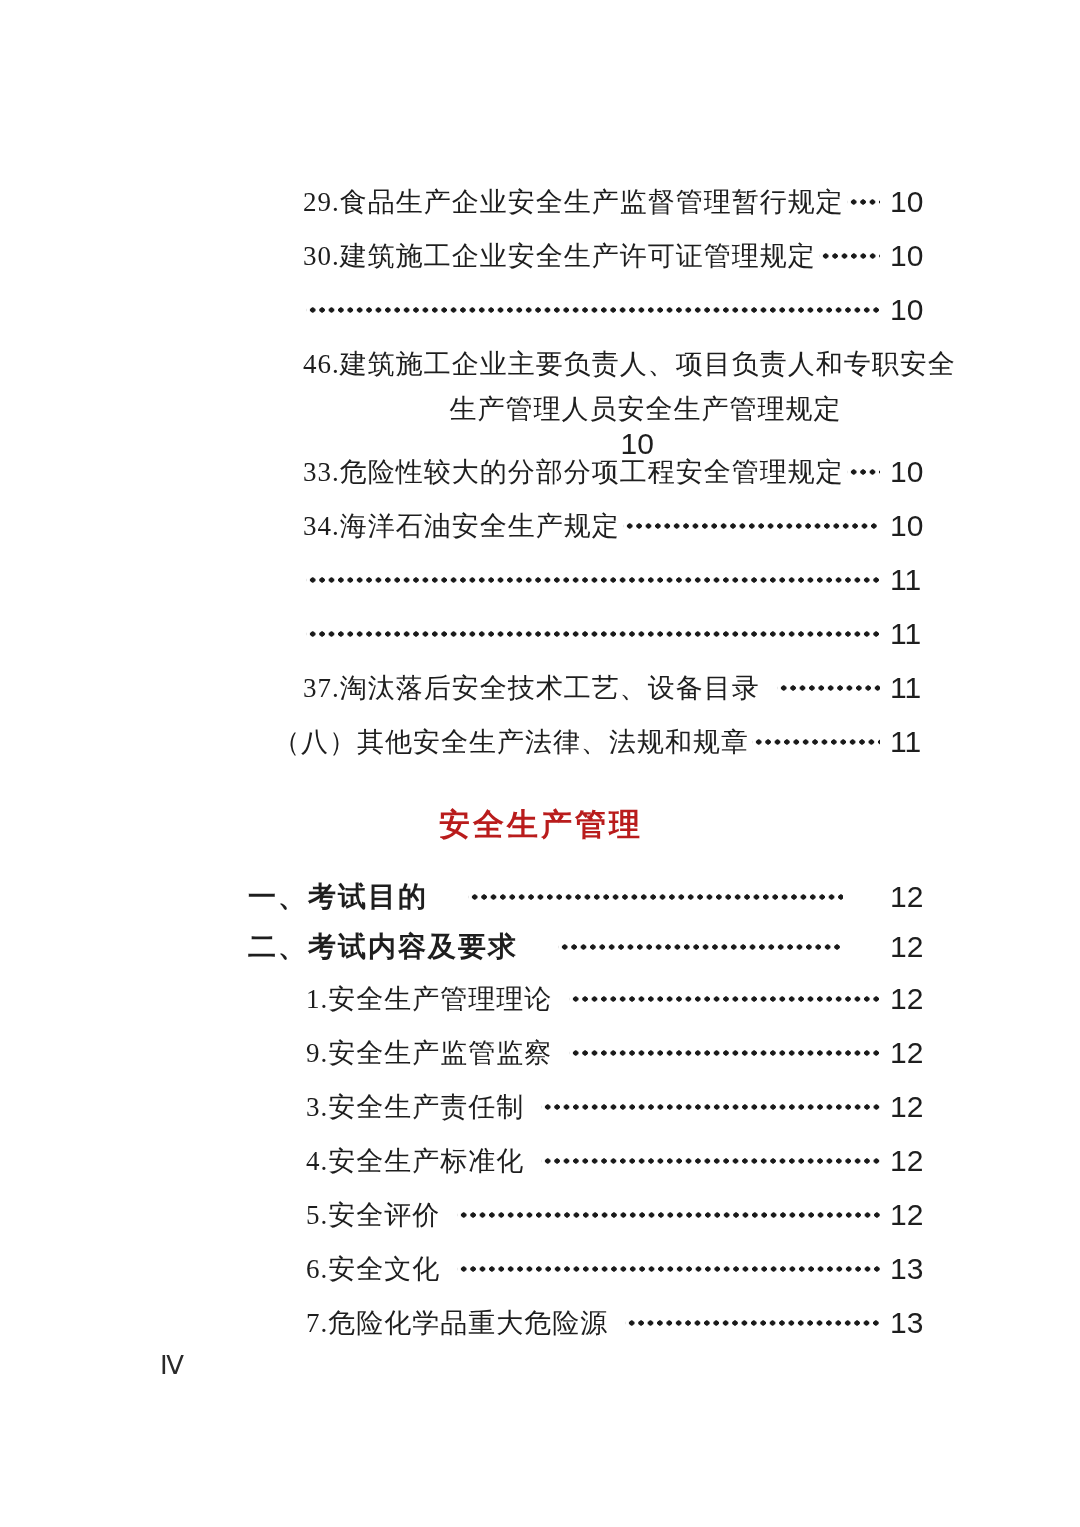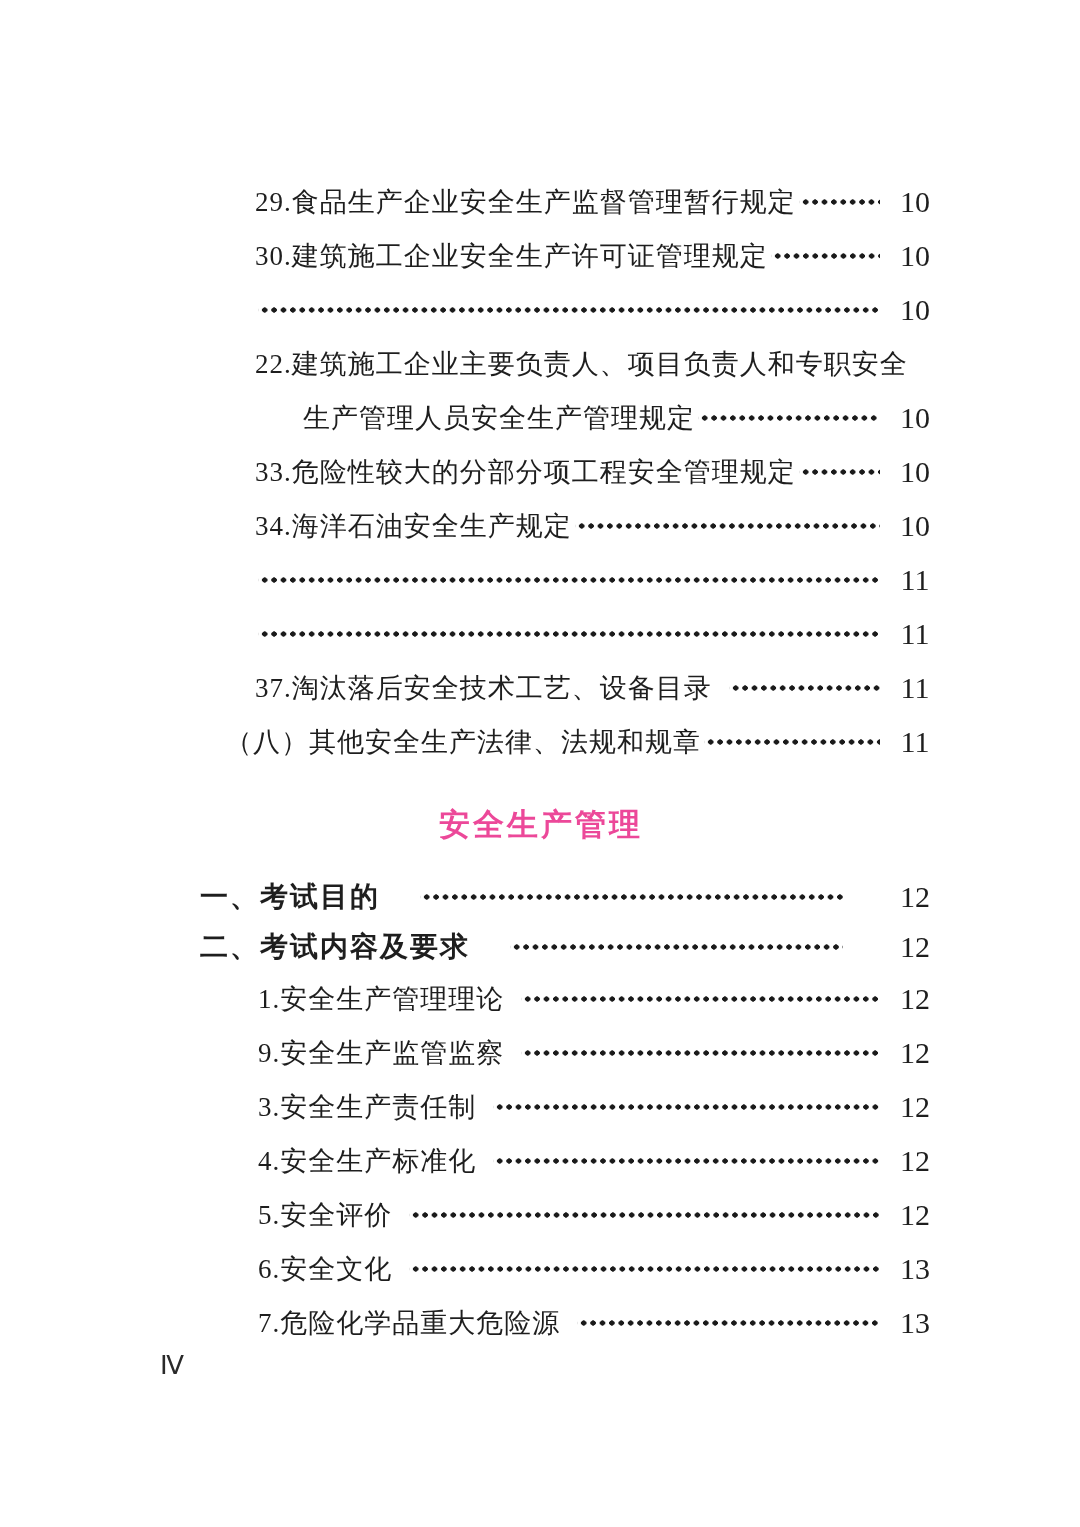--- a/index.html
+++ b/index.html
@@ -20,65 +20,66 @@
   }
   .toc1 { margin-top: 175px; }
   .toc2 { margin-top: 25px; }
   .row {
     display: flex;
     align-items: center;
     height: 54px;
     font-size: 27px;
     letter-spacing: 1px;
     white-space: nowrap;
+    margin-left: 48px;
   }
   .row.h50 { height: 50px; }
   .label { flex: 0 0 auto; }
   .row.bold {
     font-family: "Liberation Sans", sans-serif;
     font-weight: bold;
     font-size: 28px;
     letter-spacing: 2px;
   }
   .indent-item  { padding-left: 55px; }
-  .indent-cont  { padding-left: 103px; }
+  .indent-cont  { padding-left: 103px; flex-direction: column; }
   .indent-sub   { padding-left: 25px; }
   .indent-top   { padding-left: 0; gap: 37px; }
   .indent-item2 { padding-left: 58px; }
   .dots {
     flex: 1 1 auto;
     min-width: 24px;
     align-self: stretch;
     margin: 0 10px 0 3px;
     background-image: radial-gradient(circle, #1a1a1a 2.4px, transparent 2.9px);
     background-size: 9.4px 100%;
     background-repeat: repeat-x;
     background-position: 2px center;
   }
   .dots.gap { margin-left: 17px; }
   .page-num {
     flex: 0 0 auto;
     width: 50px;
-    text-align: center;
-    font-family: Liberation Serif, serif;
+    text-align: left;
+    font-family: Liberation Sans, sans-serif;
     font-weight: normal;
     font-size: 30px;
     letter-spacing: 0;
   }
   .section-title {
     margin: 34px 0 0 0;
     height: 44px;
     line-height: 44px;
     text-align: center;
     padding-right: 58px;
     font-family: "Liberation Sans", sans-serif;
     font-weight: bold;
     font-size: 31px;
     letter-spacing: 3px;
-    color: #ec4899;
+    color: #b91c1c;
   }
   .folio {
     position: absolute;
     left: 160px;
     top: 1350px;
     font-size: 26px;
     color: #2a2a2a;
     font-family: "Liberation Serif", serif;
   }
 </style>
@@ -96,21 +97,21 @@
         <div class="row indent-item">
           <span class="label">30.建筑施工企业安全生产许可证管理规定</span>
           <div class="dots"></div>
           <span class="page-num">10</span>
         </div>
         <div class="row indent-item">
           <div class="dots"></div>
           <span class="page-num">10</span>
         </div>
         <div class="row indent-item">
-          <span class="label">22.建筑施工企业主要负责人、项目负责人和专职安全</span>
+          <span class="label">46.建筑施工企业主要负责人、项目负责人和专职安全</span>
         </div>
         <div class="row indent-cont">
           <span class="label">生产管理人员安全生产管理规定</span>
           <div class="dots"></div>
           <span class="page-num">10</span>
         </div>
         <div class="row indent-item">
           <span class="label">33.危险性较大的分部分项工程安全管理规定</span>
           <div class="dots"></div>
           <span class="page-num">10</span>

